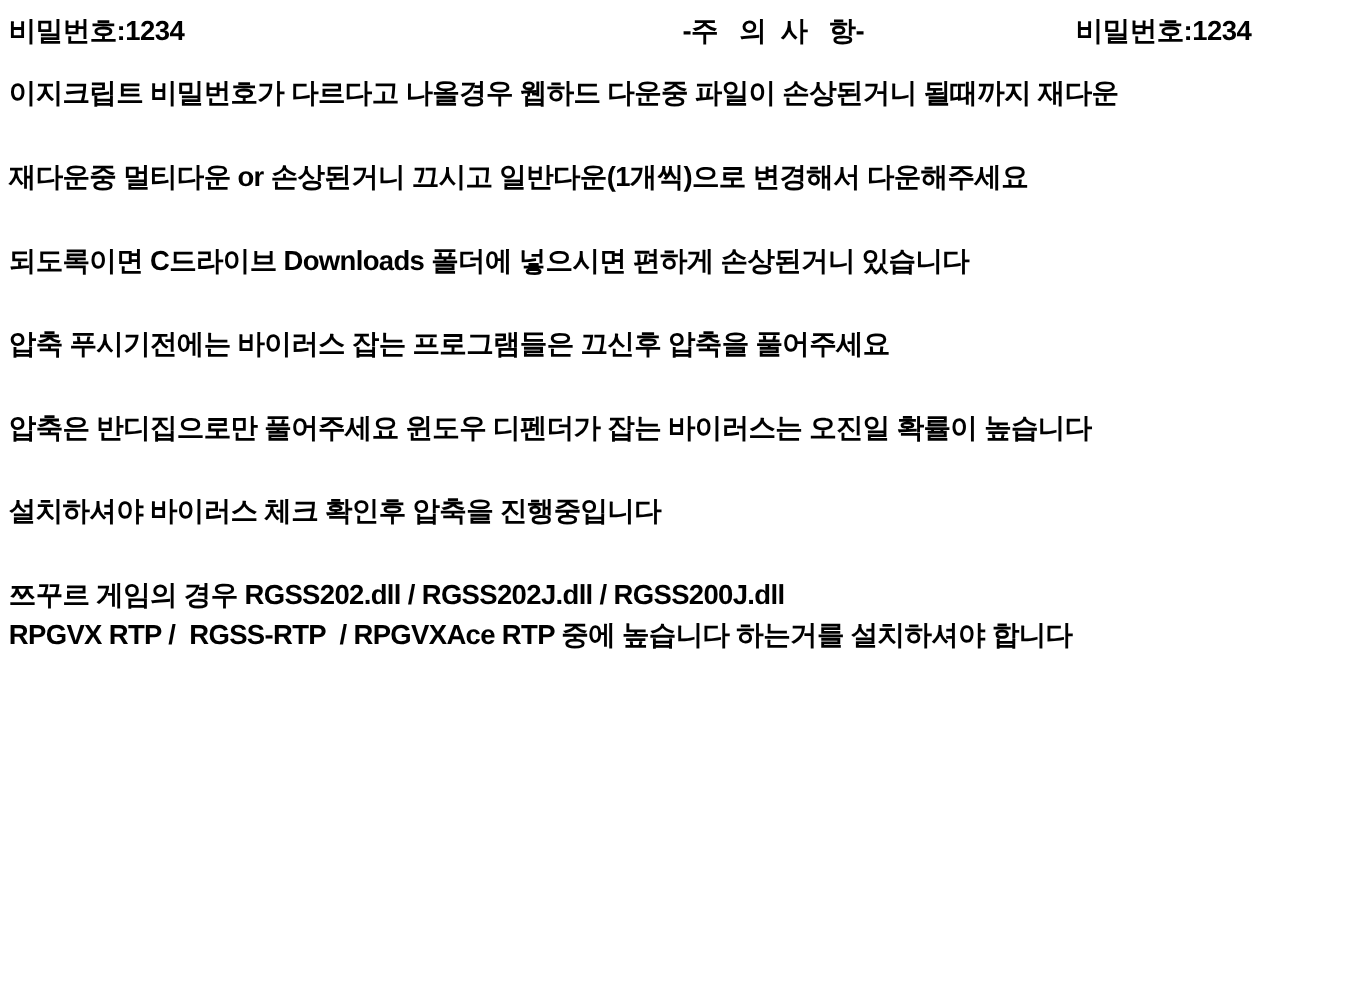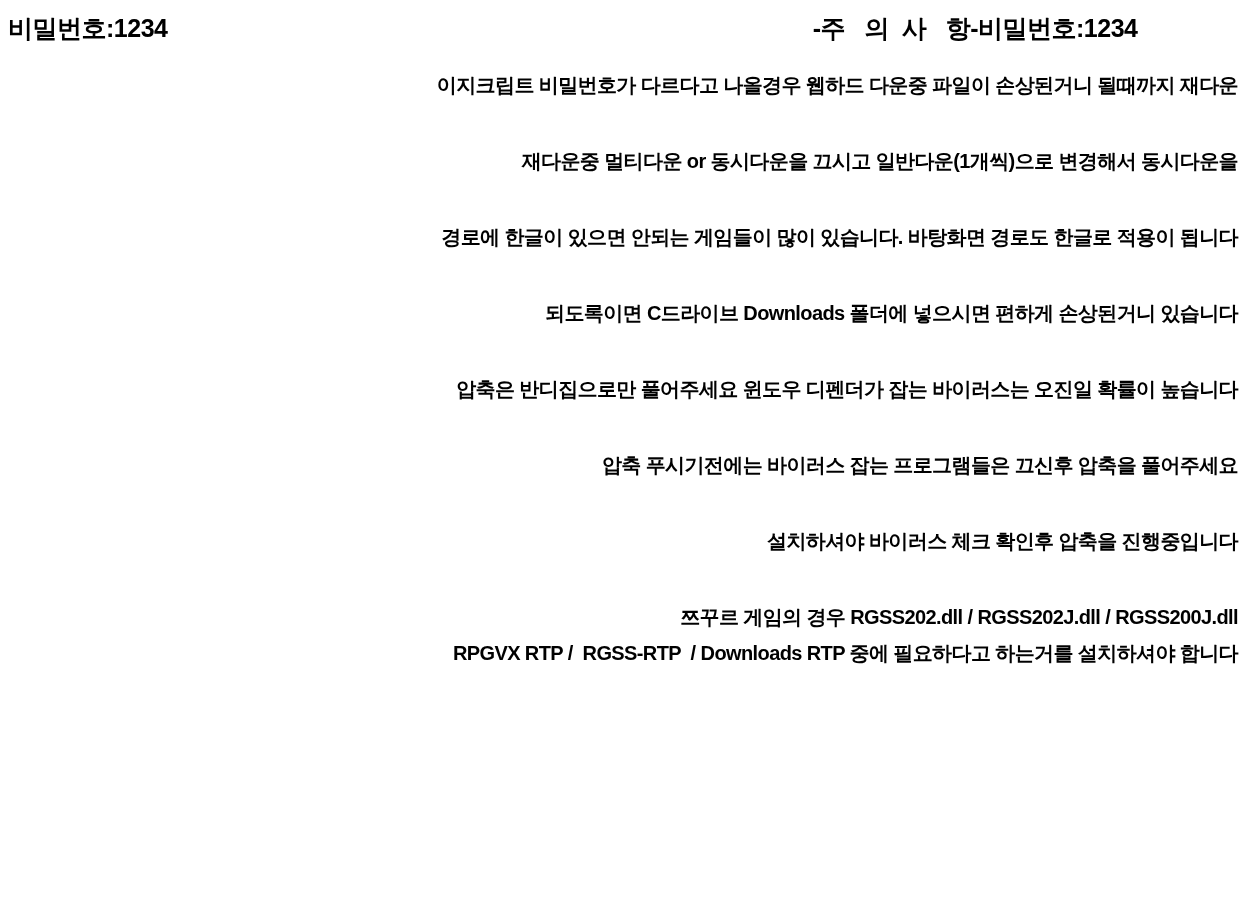--- a/index.html
+++ b/index.html
@@ -30,39 +30,38 @@
     height: 40px;
     line-height: 40px;
   }
   .header-left {
     width: 420px;
     text-align: left;
     white-space: pre;
   }
   .header-center {
     flex: 1;
-    text-align: right;
+    text-align: center;
     white-space: pre;
   }
   .header-right {
     width: 260px;
     text-align: left;
     white-space: pre;
   }
   .body-lines {
     margin-top: 22px;
   }
   .line {
-    font-size: 20px;
+    font-size: 25px;
     font-weight: bold;
     letter-spacing: -0.6px;
     white-space: pre;
     margin-bottom: 46px;
     line-height: 30px;
-    text-align: right;
   }
   .line.tight {
     margin-bottom: 6px;
     margin-top: 15px;
   }
   .line.last {
     margin-bottom: 0;
   }
 </style>
 </head>
@@ -71,23 +70,22 @@
 <div class="page">
 
   <div class="header-row">
     <div class="header-left">비밀번호:1234</div>
     <div class="header-center">-주   의  사   항-</div>
     <div class="header-right">비밀번호:1234</div>
   </div>
 
   <div class="body-lines">
     <div class="line">이지크립트 비밀번호가 다르다고 나올경우 웹하드 다운중 파일이 손상된거니 될때까지 재다운</div>
-    <div class="line">재다운중 멀티다운 or 동시다운을 끄시고 일반다운(1개씩)으로 변경해서 동시다운을</div>
-    <div class="line">경로에 한글이 있으면 안되는 게임들이 많이 있습니다. 바탕화면 경로도 한글로 적용이 됩니다</div>
+    <div class="line">재다운중 멀티다운 or 손상된거니 끄시고 일반다운(1개씩)으로 변경해서 다운해주세요</div>
     <div class="line">되도록이면 C드라이브 Downloads 폴더에 넣으시면 편하게 손상된거니 있습니다</div>
+    <div class="line">압축 푸시기전에는 바이러스 잡는 프로그램들은 끄신후 압축을 풀어주세요</div>
     <div class="line">압축은 반디집으로만 풀어주세요 윈도우 디펜더가 잡는 바이러스는 오진일 확률이 높습니다</div>
-    <div class="line">압축 푸시기전에는 바이러스 잡는 프로그램들은 끄신후 압축을 풀어주세요</div>
     <div class="line">설치하셔야 바이러스 체크 확인후 압축을 진행중입니다</div>
     <div class="line tight">쯔꾸르 게임의 경우 RGSS202.dll / RGSS202J.dll / RGSS200J.dll</div>
-    <div class="line">RPGVX RTP /  RGSS-RTP  / Downloads RTP 중에 필요하다고 하는거를 설치하셔야 합니다</div>
+    <div class="line">RPGVX RTP /  RGSS-RTP  / RPGVXAce RTP 중에 높습니다 하는거를 설치하셔야 합니다</div>
   </div>
 
 </div>
 
 </body></html>

